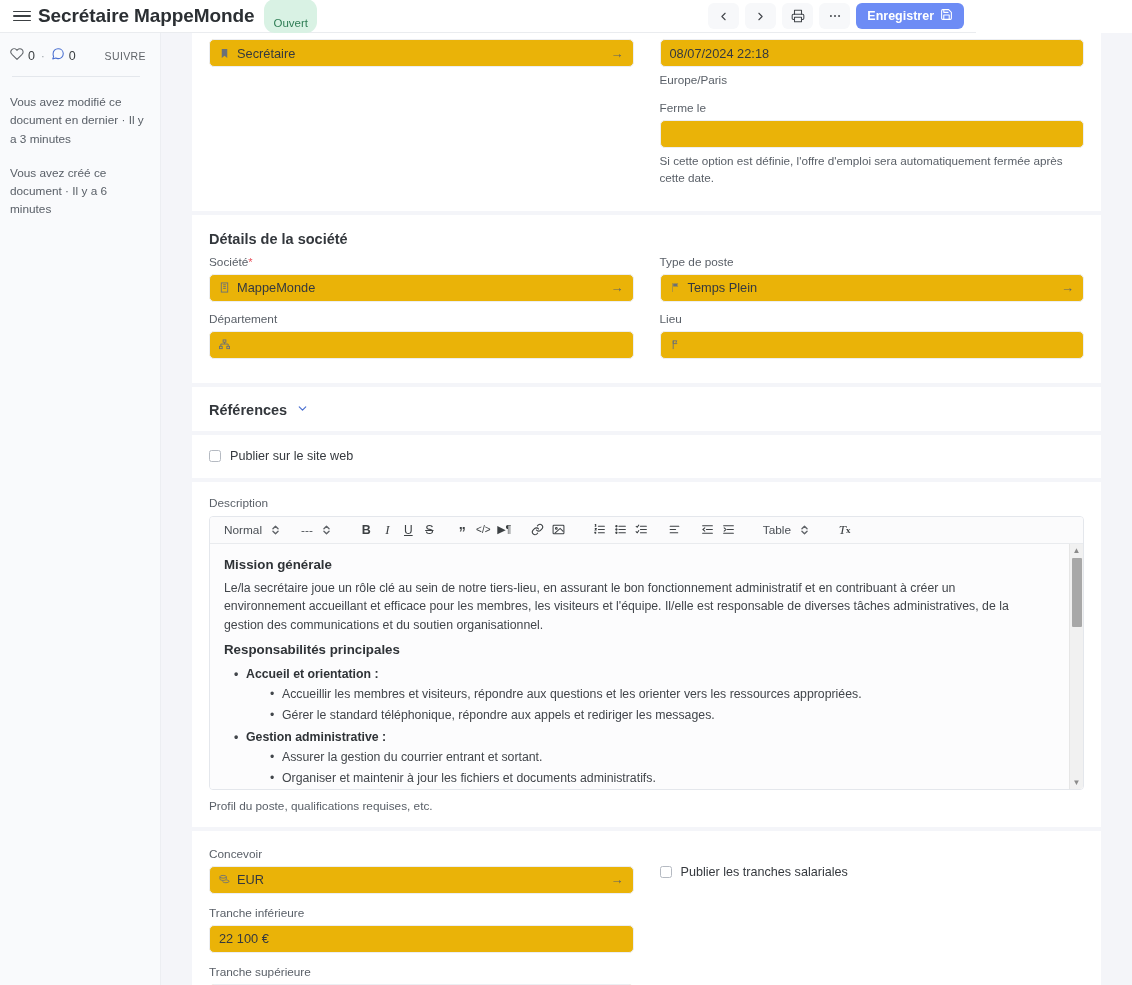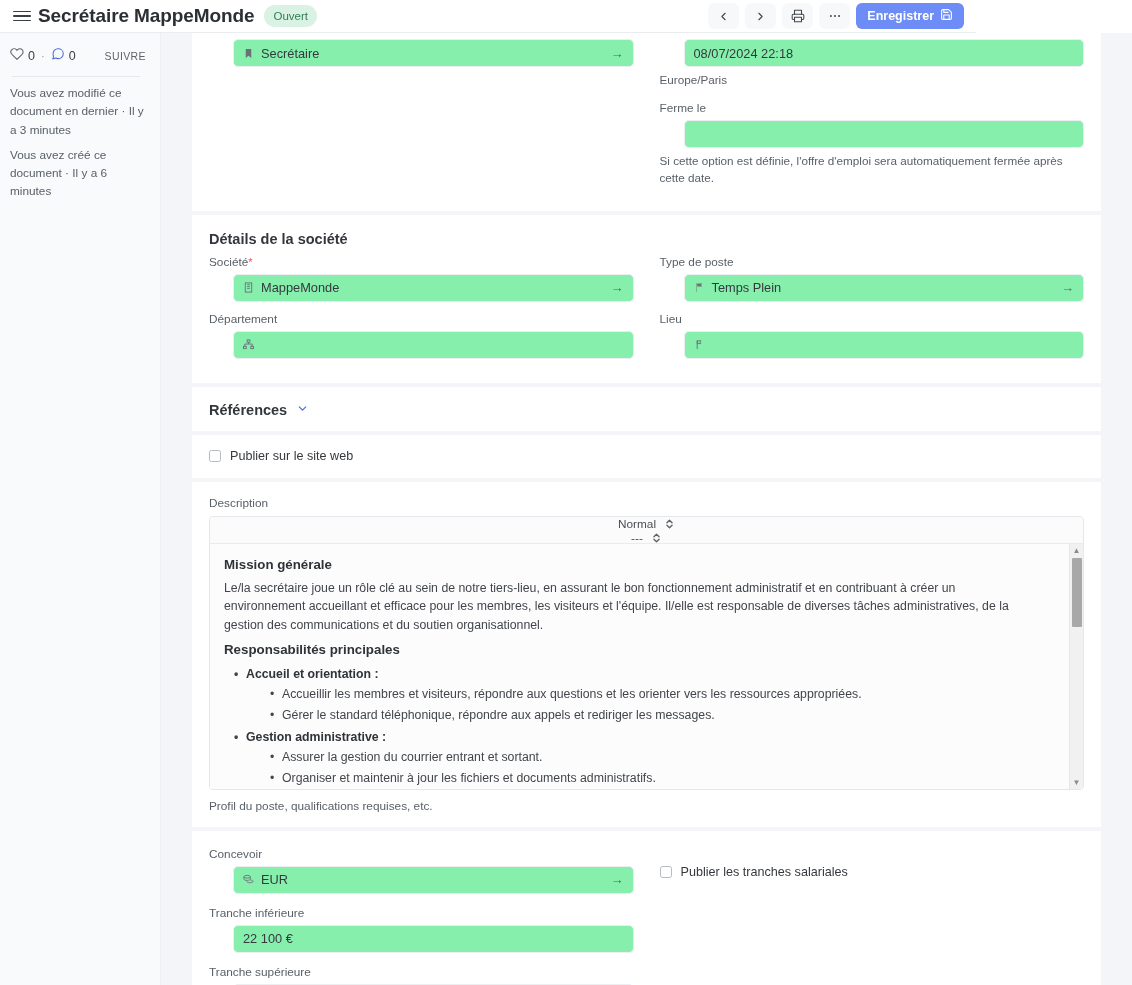--- a/index.html
+++ b/index.html
@@ -25,21 +25,21 @@
     padding: 4px 5px;
   }
   #hamburger i { display:block; height: 1.6px; background: #3c4043; border-radius: 1px; }
   #doc-title {
     font-size: 19px; font-weight: bold; color: #2b2f33;
     margin-left: 2px; letter-spacing: -0.1px;
   }
   #status-badge {
     margin-left: 10px;
     background: #d9f2e4; color: #2f7d55;
-    font-size: 11.5px; padding: 6px 9px 4px; border-radius: 11px;
+    font-size: 11.5px; padding: 19px 9px 4px; border-radius: 11px;
     line-height: 1;
   }
   #topbar-actions {
     margin-left: auto; display: flex; align-items: center; gap: 6px;
     padding-right: 12px;
   }
   .tb-btn {
     width: 31px; height: 26px; border-radius: 6px;
     background: #f7f8fa; border: none;
     display: flex; align-items: center; justify-content: center;
@@ -71,21 +71,21 @@
   #follow-button {
     margin-left: auto; font-size: 10.5px; color: #5f6368;
     letter-spacing: 0.4px; cursor: pointer; background: none; border: none;
     font-family: inherit; padding: 0 2px;
   }
   #sidebar-divider {
     height: 1px; background: #e4e7ec; margin: 12px 8px 0 2px;
   }
   .activity {
     font-size: 11.8px; color: #5a6068; line-height: 1.55;
-    margin-top: 7px; padding-right: 4px;
+    margin-top: 16px; padding-right: 4px;
   }
 
   
   #main {
     position: absolute; top: 33px; left: 161px; width: 971px; height: 952px;
     background: #f4f5f9;
     overflow: hidden;
   }
   .card {
     background: #ffffff;
@@ -103,24 +103,24 @@
 
   .row2 { display: flex; gap: 26px; }
   .col { flex: 1 1 0; min-width: 0; }
 
   .field { margin-bottom: 10px; }
   .flabel {
     font-size: 11.8px; color: #5a6068; margin-bottom: 5px; display: block;
   }
   .flabel .req { color: #e8505b; font-size: 11px; }
   .finput {
-    height: 28px; background: #86efac; border: 1px solid #eceef2;
+    height: 28px; background: #eab308; border: 1px solid #eceef2;
     border-radius: 5px; display: flex; align-items: center;
     padding: 0 9px; font-size: 12.8px; color: #35393e;
-    gap: 7px; position: relative; margin-left: 24px;
+    gap: 7px; position: relative;
   }
   .finput.empty { color: #9aa0a6; }
   .finput .arrow { margin-left: auto; color: #5f6368; font-size: 13px; line-height: 1;}
   .finput .spin { margin-left: auto; color: #5f6368; font-size: 9px; line-height: 1.0; display:flex; flex-direction:column; }
   .fhelp { font-size: 11.7px; color: #5a6068; line-height: 1.5; margin-top: 4px; }
   .ficon { color: #6a7078; display: inline-flex; align-items: center; }
   .ficon svg { display: block; }
 
   .chk-row { display: flex; align-items: center; gap: 9px; padding: 14px 0 15px 0; }
   .chkbox {
@@ -133,21 +133,20 @@
   #desc-card { padding-bottom: 10px; }
   #desc-label { font-size: 11.8px; color: #5a6068; padding: 14px 0 6px 0; }
   #editor-wrap {
     border: 1px solid #e4e7ec; border-radius: 4px; overflow: hidden;
     background: #fff;
   }
   #editor-toolbar {
     height: 27px; background: #fbfbfc; border-bottom: 1px solid #e9ebee;
     display: flex; align-items: center; padding: 0 10px;
     color: #3c4043;
-    flex-direction: column;
   }
   .titem {
     display: flex; align-items: center; justify-content: center;
     height: 22px; min-width: 21px; cursor: pointer; font-size: 12.5px;
     color: #3c4043; padding: 0 2px;
   }
   .titem.sel { gap: 9px; padding: 0 5px 0 4px; font-size: 11.8px; color:#4a4f55;}
   .titem svg { display: block; }
   .spacer-8 { width: 12px; }
   .spacer-14 { width: 20px; }

